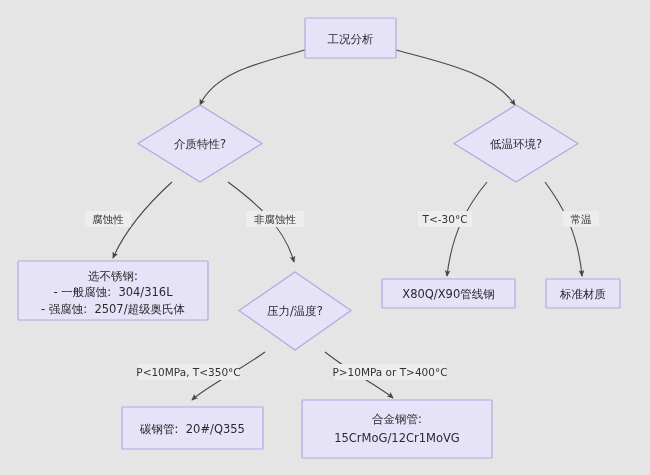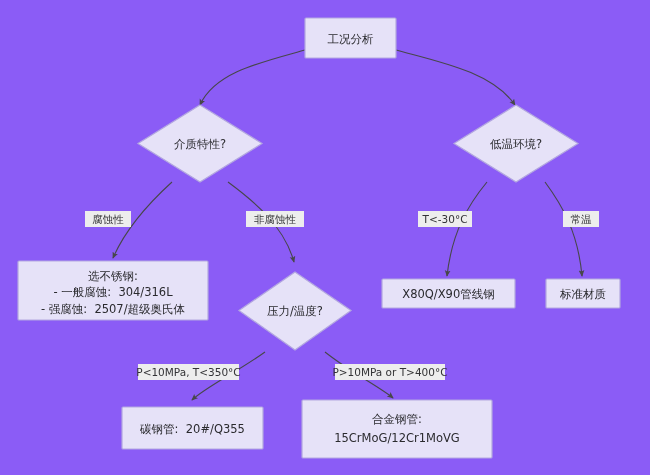--- a/index.html
+++ b/index.html
@@ -11,21 +11,21 @@
   body {
     width: 650px;
     height: 475px;
     overflow: hidden;
     font-family: "DejaVu Sans", "Liberation Sans", sans-serif;
   }
   #flow-root {
     position: relative;
     width: 650px;
     height: 475px;
-    background: #8b5cf6;
+    background: #e5e5e5;
   }
   svg#flow-svg {
     position: absolute;
     top: 0;
     left: 0;
     width: 650px;
     height: 475px;
     display: block;
   }
   .node-shape {

